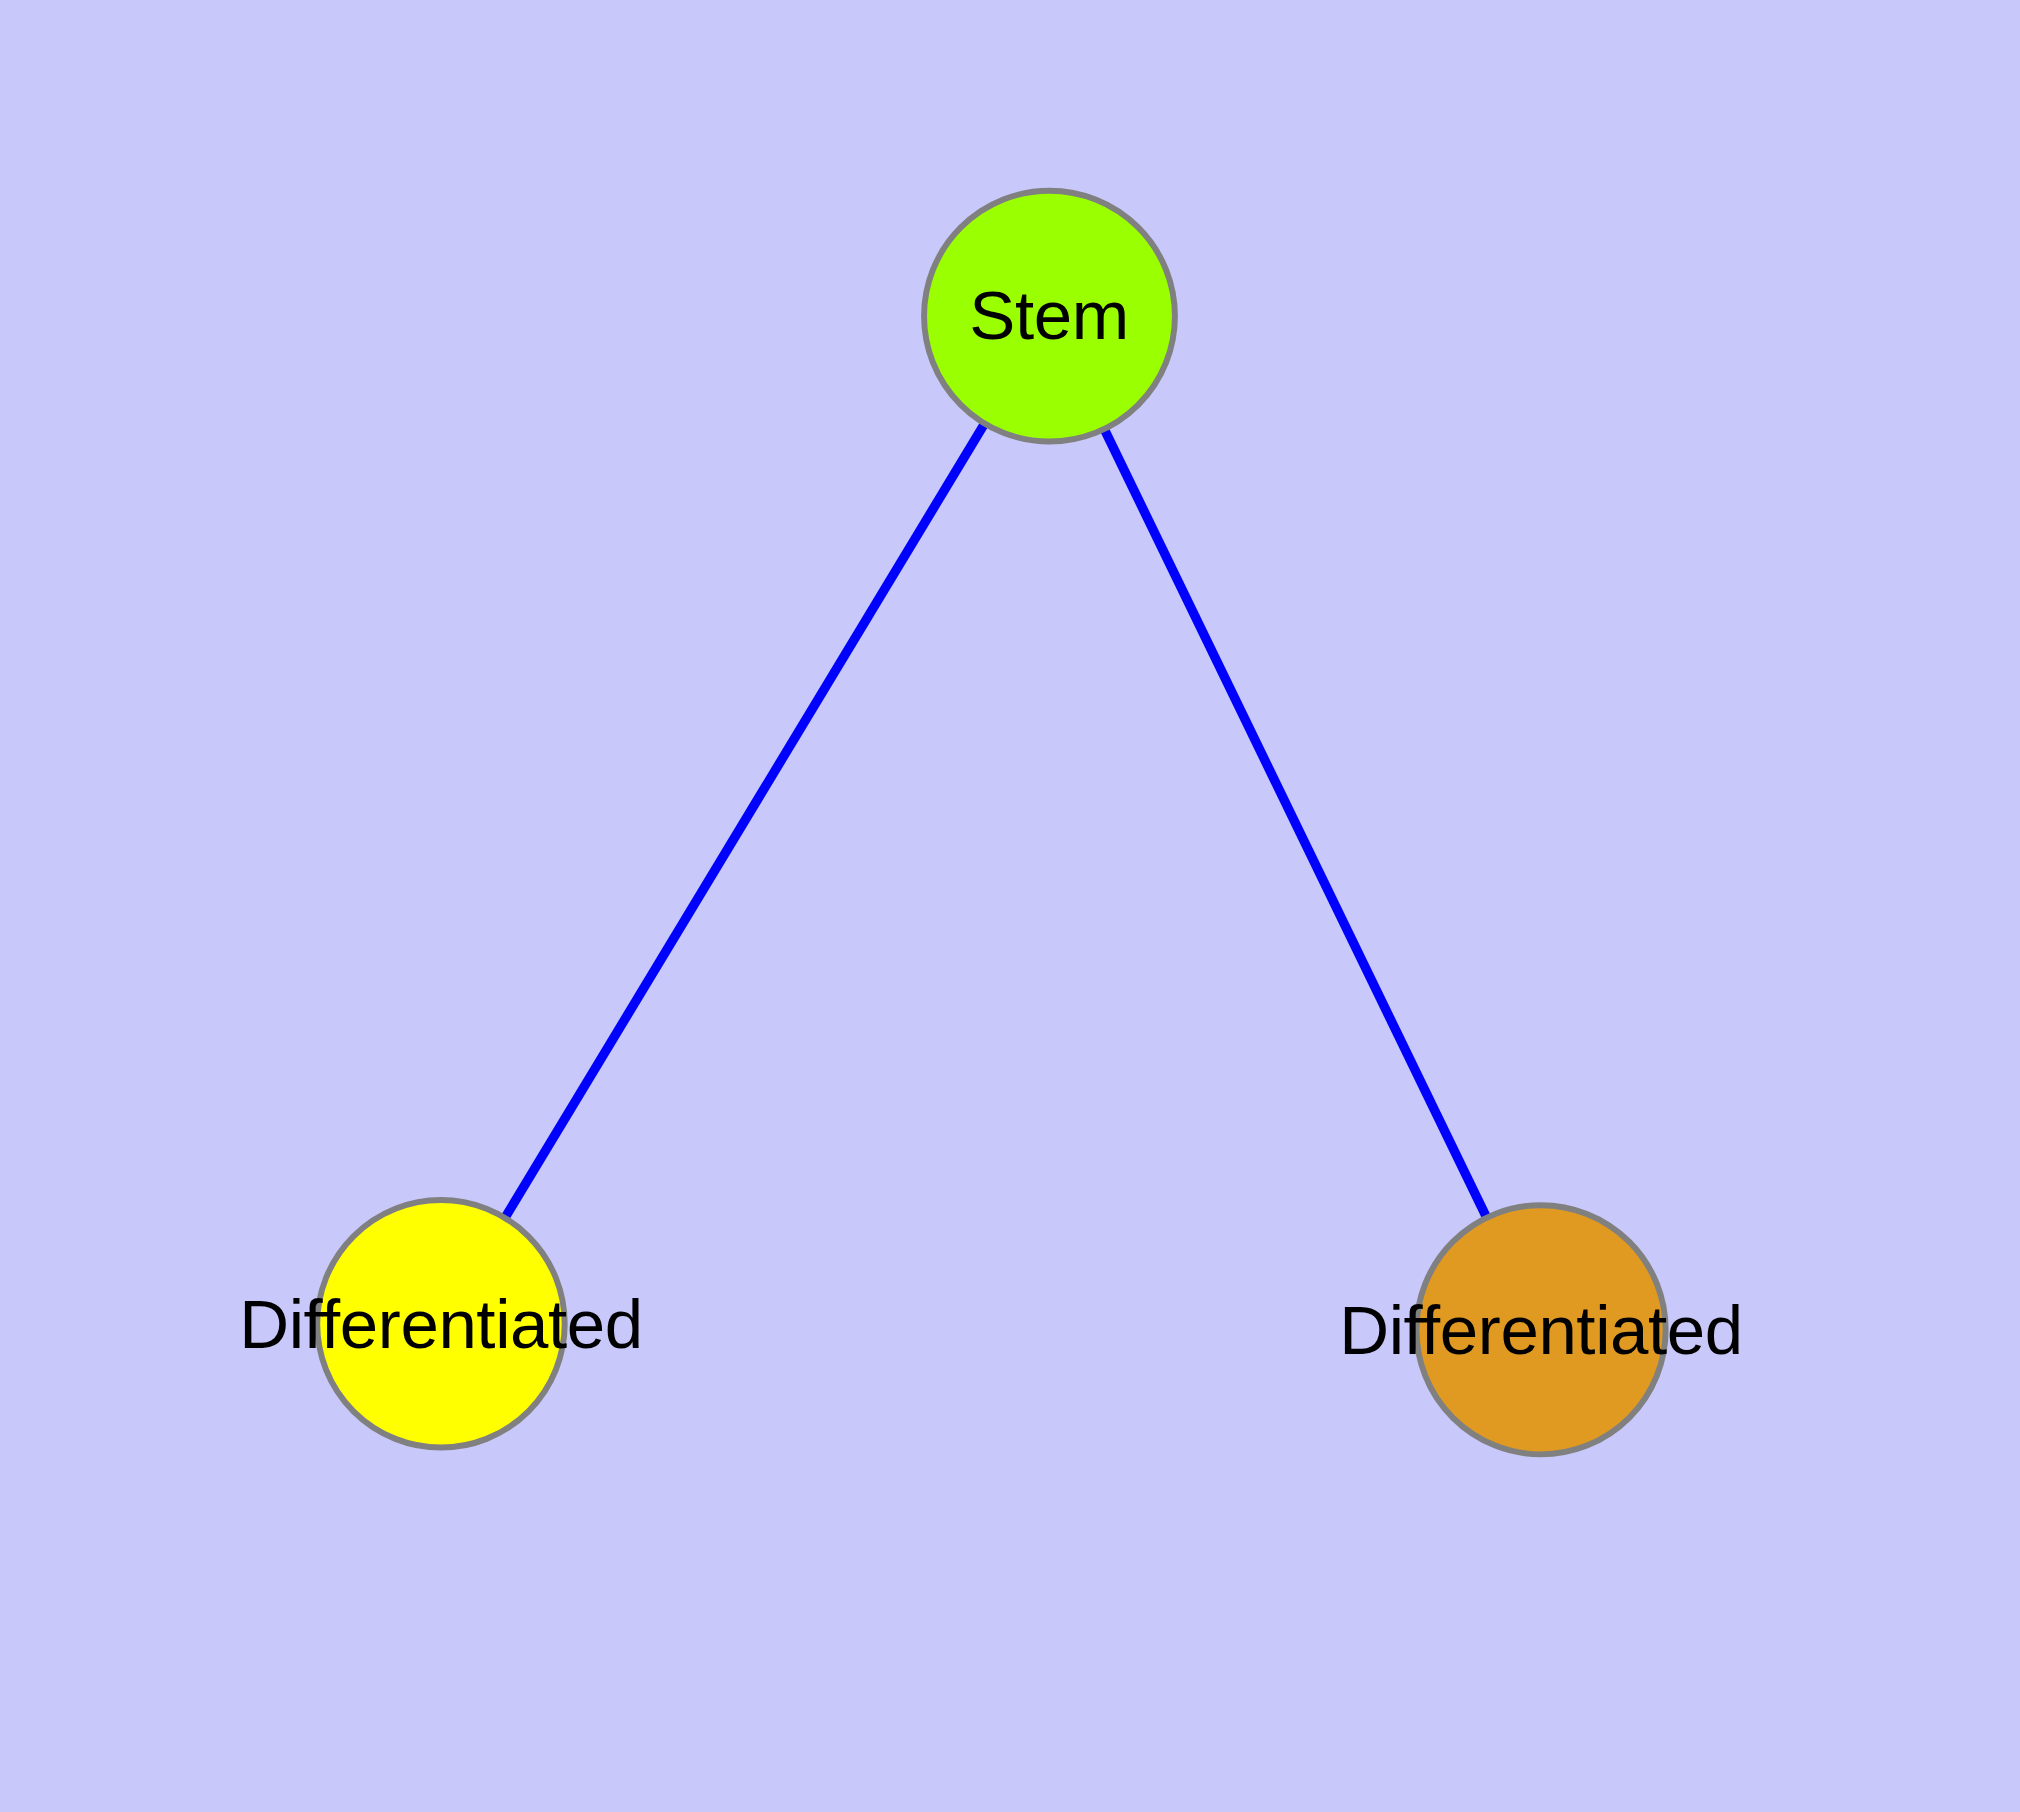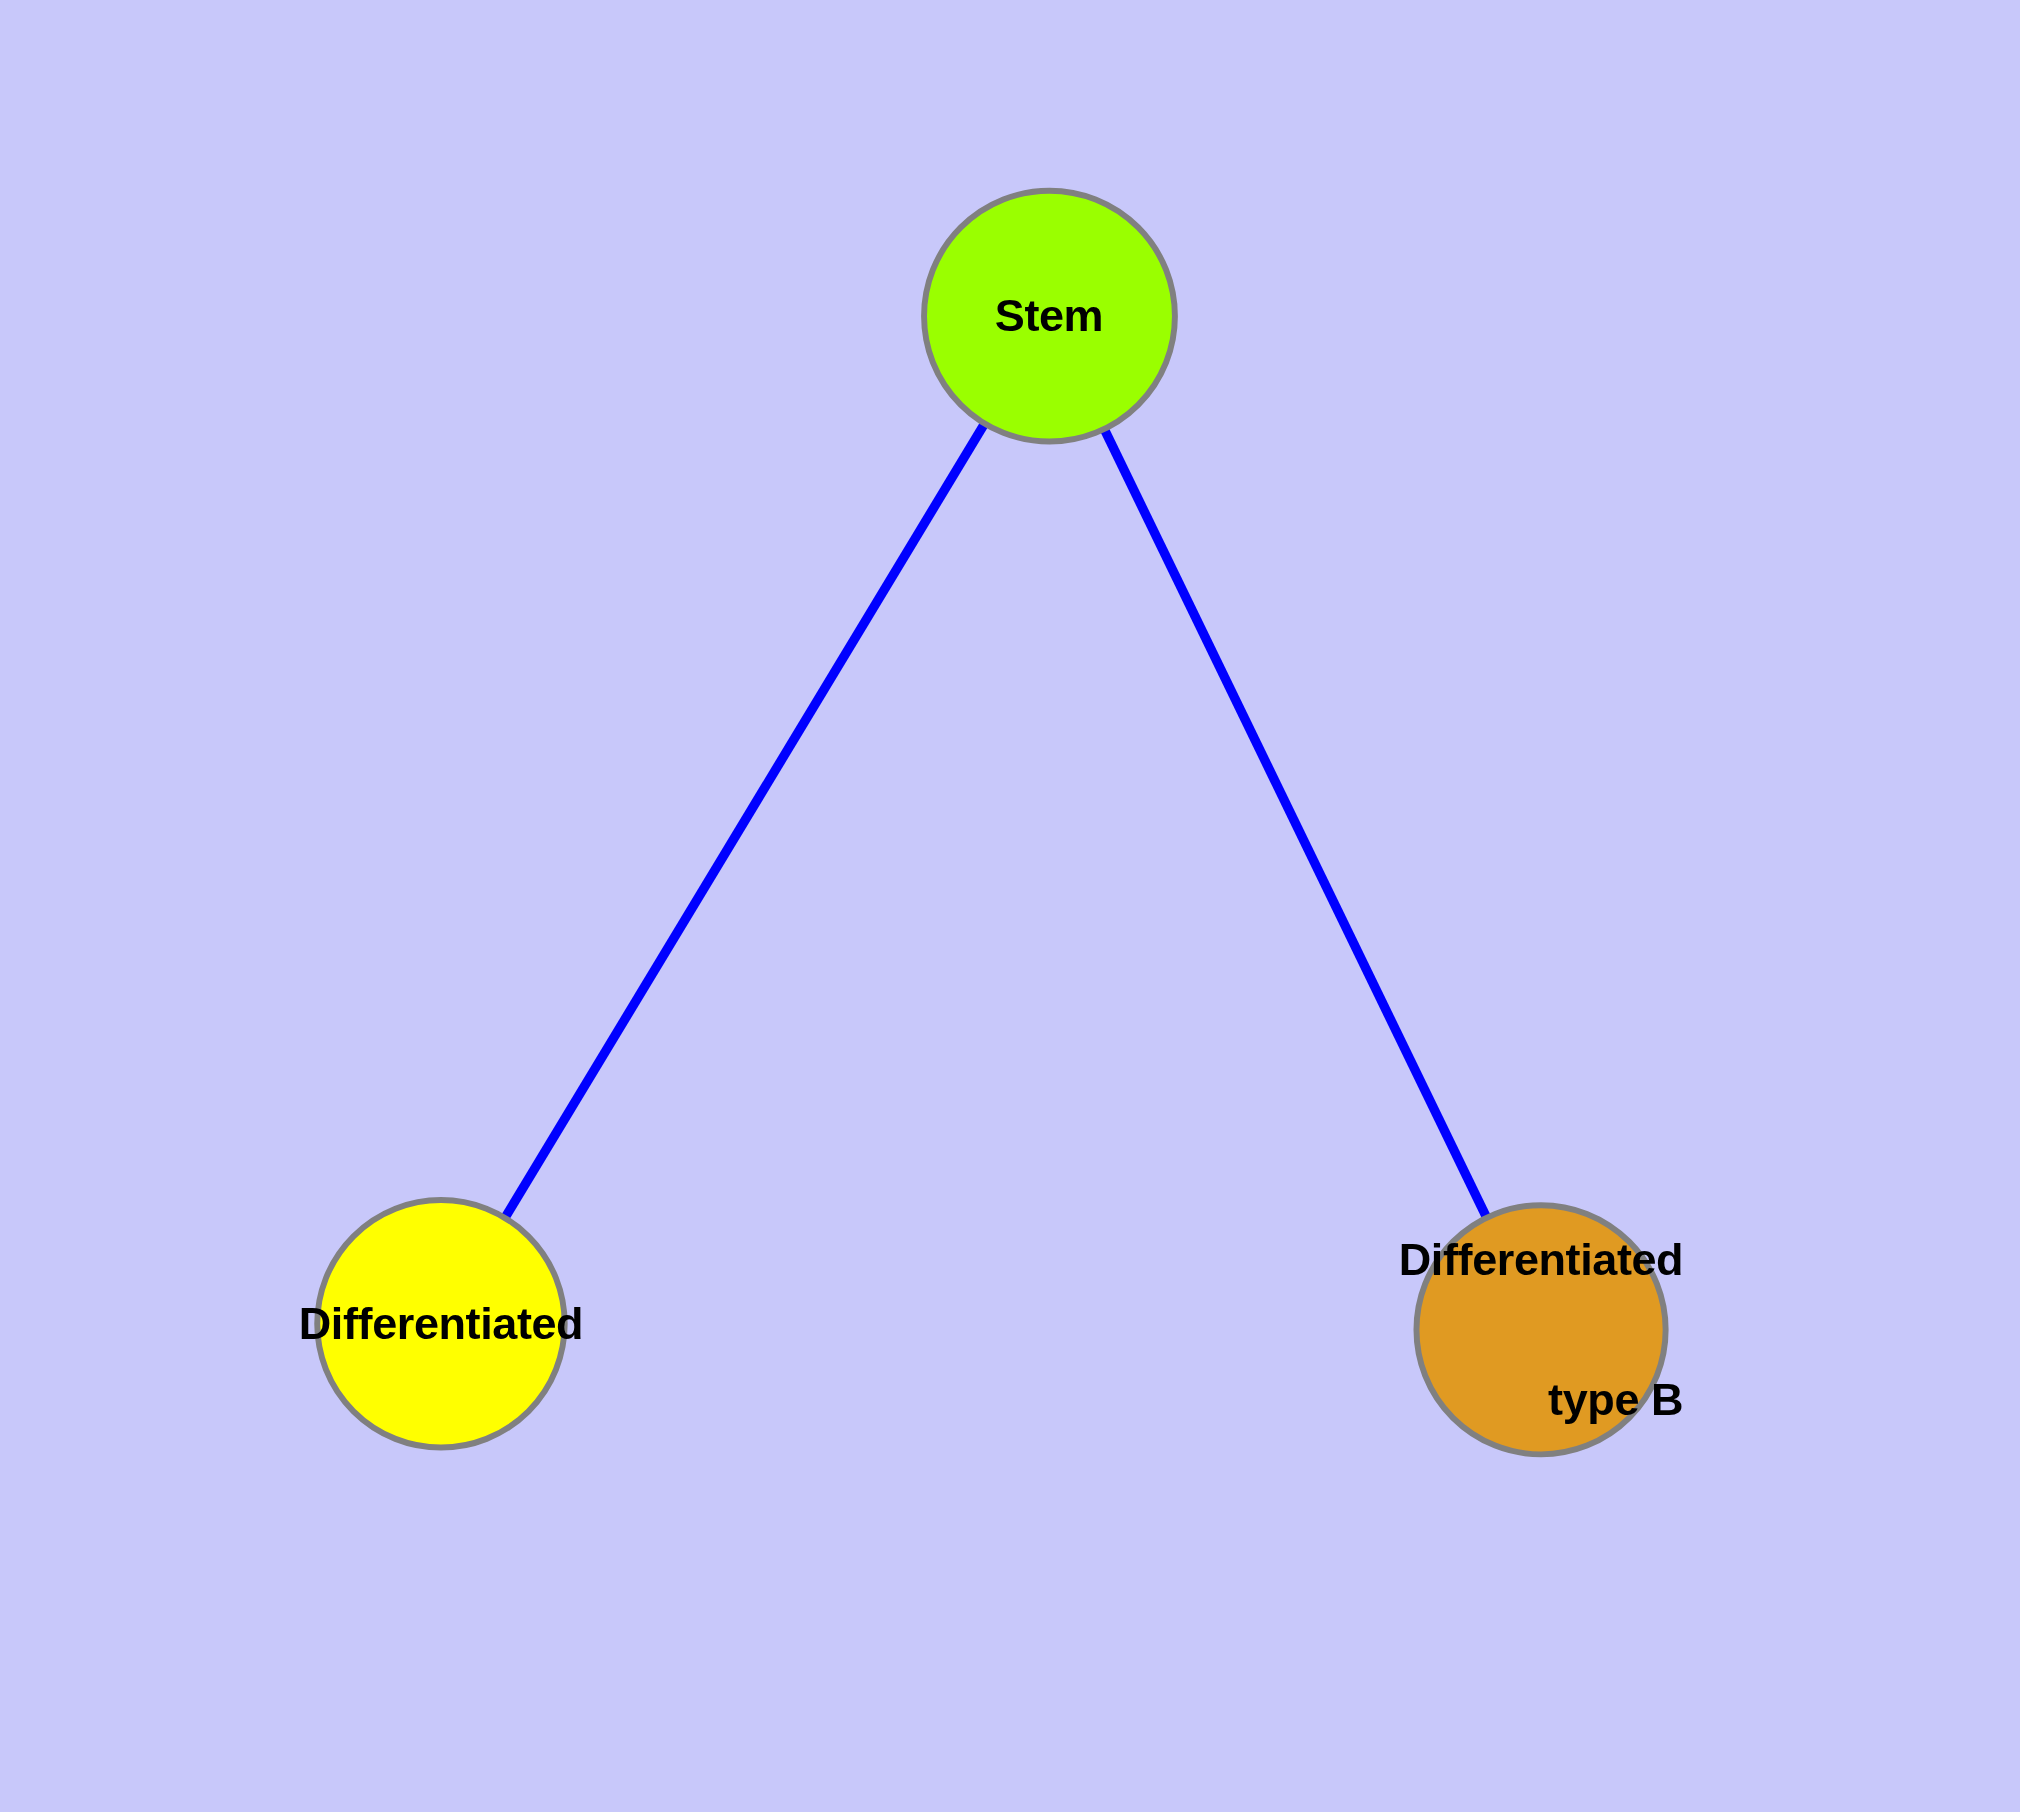--- a/index.html
+++ b/index.html
@@ -24,24 +24,24 @@
     left: 0;
     top: 0;
     width: 2021px;
     height: 1812px;
     display: block;
   }
   .node-label {
     position: absolute;
     color: #000000;
     font-family: "Liberation Sans", sans-serif;
-    font-weight: bold;
-    font-size: 45px;
+    font-weight: normal;
+    font-size: 69px;
     line-height: 1.04;
-    text-align: right;
+    text-align: left;
     white-space: pre;
     transform: translate(-50%, -50%);
     pointer-events: none;
     letter-spacing: -0.4px;
   }
 </style>
 </head>
 <body style="width: 2021px; height: 1812px;">
 
 <div id="graph-canvas" style="width: 2021px; height: 1812px; background: rgb(200, 200, 250);">
@@ -61,17 +61,16 @@
   </svg>
 
   <div class="node-label" id="label-0" style="left: 1049px; top: 316px; color: rgb(0, 0, 0);">Stem</div>
 
   <div class="node-label" id="label-1" style="left: 441px; top: 1324px; color: rgb(0, 0, 0);">
     <div>Differentiated</div>
   </div>
 
   <div class="node-label" id="label-2" style="left: 1541px; top: 1330px; color: rgb(0, 0, 0);">
     <div>Differentiated</div>
-    <div>type B</div>
   </div>
 
 </div>
 
 
 </body></html>

